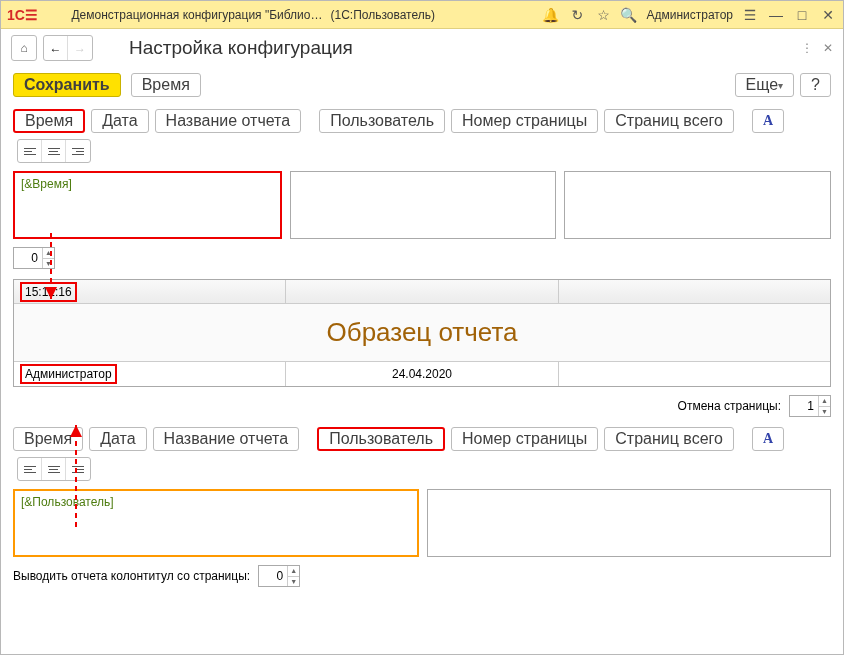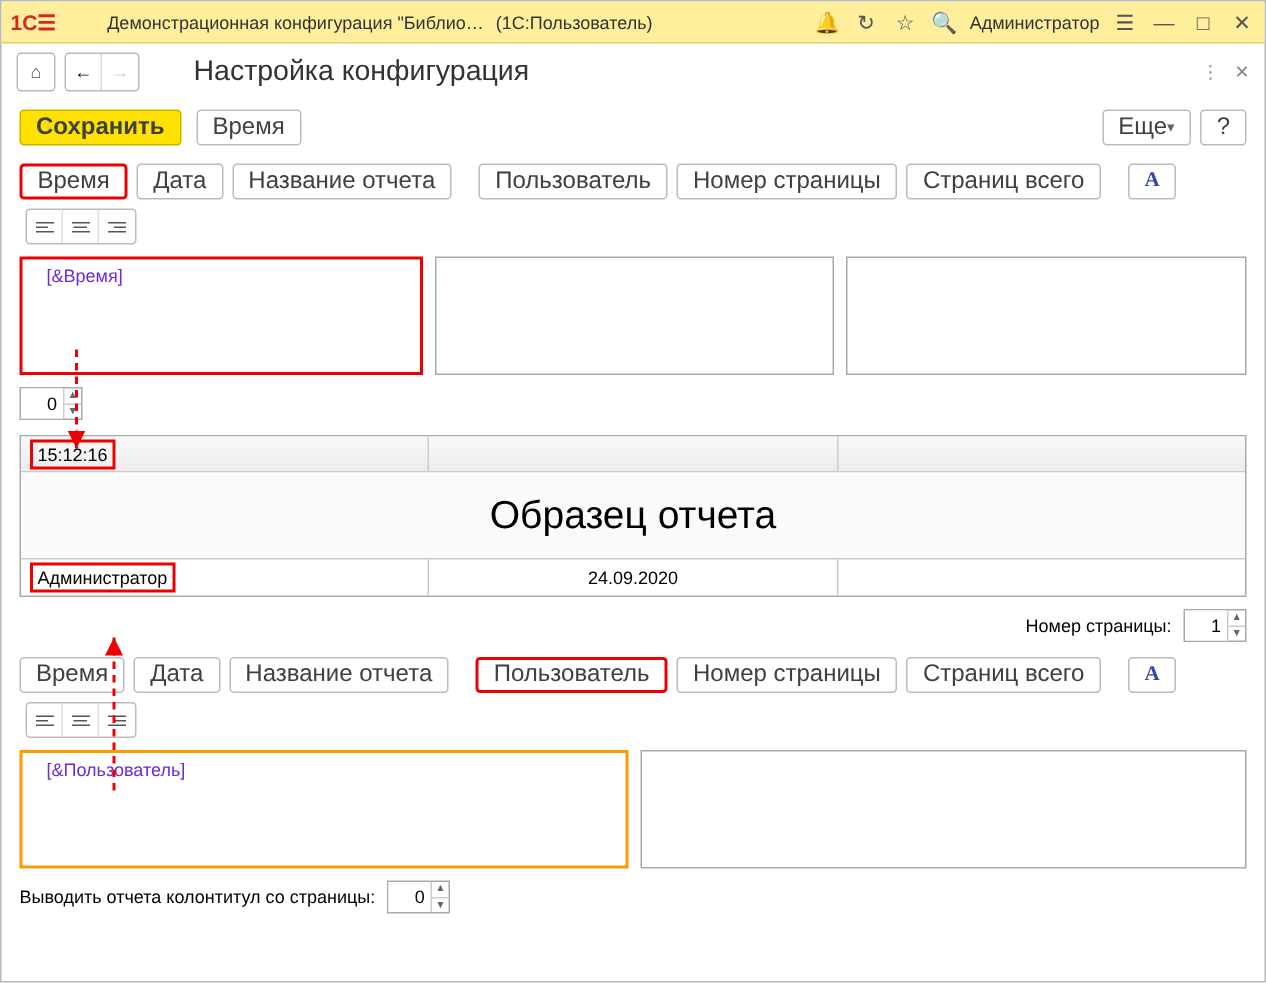--- a/index.html
+++ b/index.html
@@ -104,25 +104,25 @@
   .align-btn:not(:last-child){border-right:1px solid #ddd;}
   .align-lines { display:flex; flex-direction:column; gap:2px; width:12px; }
   .align-lines span { height:1px; background:#555; }
   .al-left span:nth-child(2){width:70%;}
   .al-center span:nth-child(2){width:70%;margin:0 auto;}
   .al-right span:nth-child(2){width:70%;margin-left:auto;}
   .areas-row { display:flex; gap:8px; margin-bottom:8px; }
   .area {
     border: 1px solid #aaa;
     background: #fff;
-    height: 79px;
+    height: 68px;
     flex: 1;
-    padding: 4px 16px;
+    padding: 4px 6px;
     font-size: 12px;
-    color: #6d28d9;
+    color: #4d7c0f;
   }
   .area.red-border { border: 2px solid #e00; }
   .area.orange-border { border: 2px solid #f90; }
   .spin-label-row { display:flex; align-items:center; gap:8px; margin-bottom:10px; justify-content:flex-start;}
   .spin-label-row.right { justify-content: flex-end; }
   .spinner {
     border: 1px solid #aaa;
     height: 22px;
     display:flex;
     align-items:stretch;
@@ -148,21 +148,21 @@
     display:flex; align-items:center;
   }
   .preview-head-cell:last-child{border-right:none;}
   .preview-body {
     height: 58px;
     background: #fafafa;
     display:flex;
     align-items:center;
     justify-content:center;
     font-size: 26px;
-    color: #000000;
+    color: #a16207;
     border-bottom: 1px solid #ccc;
   }
   .preview-foot {
     height: 24px;
     display:flex;
   }
   .preview-foot-cell {
     flex:1; border-right:1px solid #ccc; padding:4px 6px;
     display:flex; align-items:center;
   }
@@ -281,27 +281,27 @@
             <span class="red-box">15:12:16</span>
           </div>
     <div class="preview-head-cell"></div>
     <div class="preview-head-cell"></div>
   </div>
   <div class="preview-body">Образец отчета</div>
   <div class="preview-foot">
     <div class="preview-foot-cell">
             <span class="red-box">Администратор</span>
           </div>
-    <div class="preview-foot-cell">24.09.2020</div>
+    <div class="preview-foot-cell">24.04.2020</div>
     <div class="preview-foot-cell"></div>
   </div>
 </div>
 
 <div class="spin-label-row right">
-  <span>Номер страницы:</span>
+  <span>Отмена страницы:</span>
   <div class="spinner">
     <input value="1" style="">
     <div class="spin-btns">
             <div>▲</div>
             <div>▼</div>
           </div>
   </div>
 </div>
 
 <div class="insert-row">

